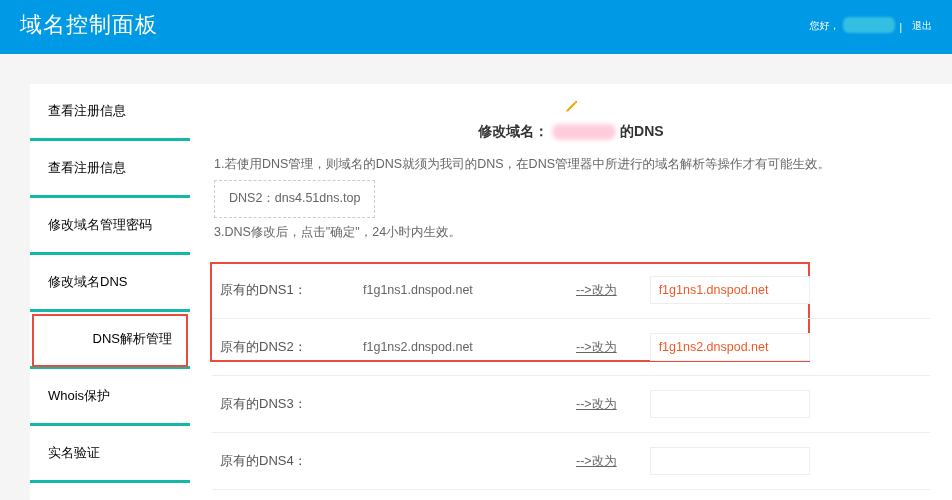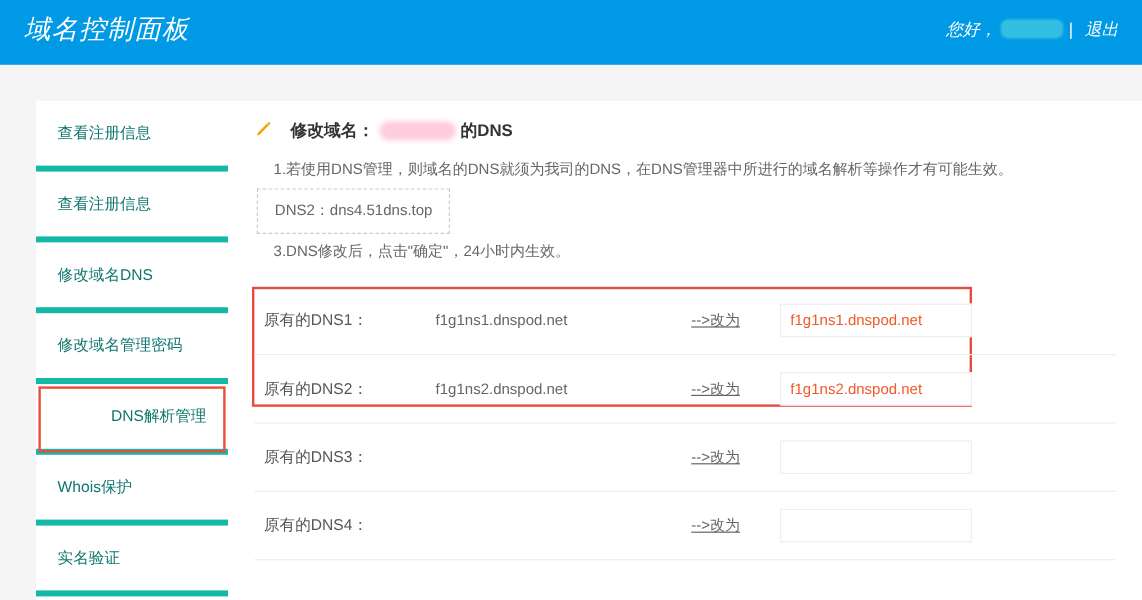--- a/index.html
+++ b/index.html
@@ -12,72 +12,71 @@
       font-size: 13px;
       color: #555;
     }
     .header {
       background: #0099e5;
       color: #fff;
       padding: 10px 20px 14px;
       display: flex;
       justify-content: space-between;
       align-items: center;
-      font-style: italic;
     }
     .header-title { font-size: 22px; font-weight: 300; letter-spacing: 1px; }
-    .header-right { font-size: 14px; display: flex; align-items: flex-start; gap: 4px; }
+    .header-right { font-size: 10px; display: flex; align-items: flex-end; gap: 4px; }
     .user-blur {
       display: inline-block;
       width: 52px; height: 16px;
       background: #33bfe2;
       border-radius: 6px;
       filter: blur(1px);
     }
     .logout { cursor: pointer; margin-left: 6px; }
     .divider-v { color: #fff; }
     .main { display: flex; padding: 30px 0 0 30px; gap: 0; }
     .sidebar {
       width: 160px;
       background: #fff;
       display: flex;
       flex-direction: column;
     }
     .side-item {
       padding: 18px 18px;
       font-size: 13px;
-      color: #0f766e;
-      border-bottom: 5px solid #14b8a6;
+      color: #000000;
+      border-bottom: 3px solid #14b8a6;
       cursor: pointer;
       position: relative;
     }
     .side-item.active-box {
       outline: 2px solid #e74c3c;
       outline-offset: -4px;
       text-align: right;
     }
     .content {
       flex: 1;
       background: #fff;
       padding: 16px 22px 0 22px;
       position: relative;
       min-height: 440px;
     }
-    .title-row { display: flex; align-items: center; gap: 16px; margin-bottom: 12px; }
+    .title-row { display: flex; align-items: center; gap: 6px; margin-bottom: 12px; flex-direction: column; }
     .pencil-icon { color: #f2a100; font-size: 14px; }
     .title-text { font-size: 14px; font-weight: 600; color: #333; }
     .domain-blur {
       display: inline-block;
       width: 64px; height: 16px;
       background: #ffccdb;
       border-radius: 8px;
       filter: blur(2px);
       vertical-align: middle;
     }
-    .instr { font-size: 12.5px; color: #666; line-height: 1.9; margin-left: 16px; }
+    .instr { font-size: 12.5px; color: #666; line-height: 1.9; margin-left: 2px; }
     .dns-box {
       border: 1px dashed #ccc;
       display: inline-block;
       padding: 6px 14px;
       margin: 3px 0 3px 2px;
       font-size: 12.5px;
       color: #666;
       line-height: 1.9;
     }
     .form-area { margin-top: 18px; }
@@ -118,22 +117,22 @@
     <span class="user-blur"></span>
     <span class="divider-v">|</span>
     <span class="logout">退出</span>
   </div>
 </div>
 
 <div class="main">
   <div class="sidebar">
     <div class="side-item">查看注册信息</div>
     <div class="side-item">查看注册信息</div>
+    <div class="side-item">修改域名管理密码</div>
     <div class="side-item">修改域名DNS</div>
-    <div class="side-item">修改域名管理密码</div>
     <div class="side-item active-box">DNS解析管理</div>
     <div class="side-item">Whois保护</div>
     <div class="side-item">实名验证</div>
   </div>
 
   <div class="content">
     <div class="title-row">
       <span class="pencil-icon">
         <svg width="14" height="14" viewBox="0 0 16 16">
             <path fill="#f2a100" d="M12.1 2.3l1.6 1.6-8.9 8.9-2.3.7.7-2.3 8.9-8.9zm1.1-1.1c.4-.4 1-.4 1.4 0l.2.2c.4.4.4 1 0 1.4l-.8.8-1.6-1.6.8-.8z"></path>

